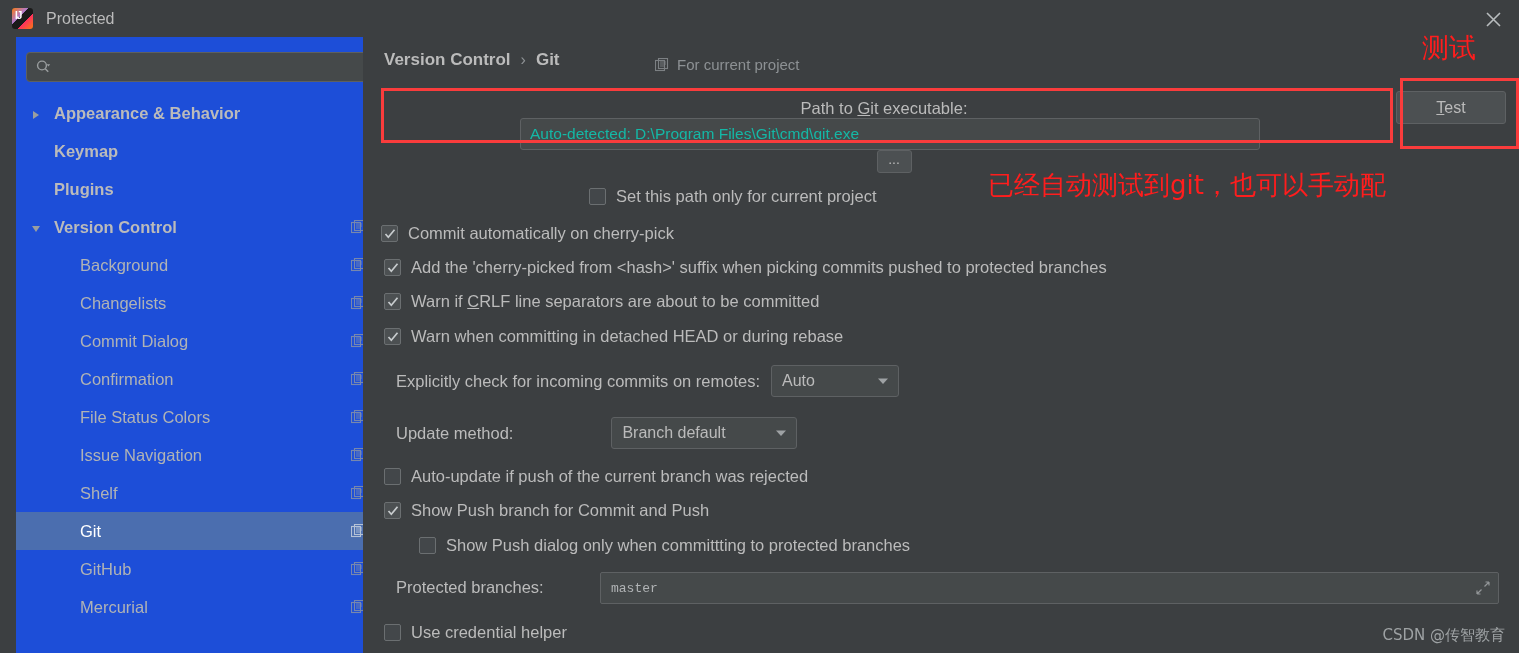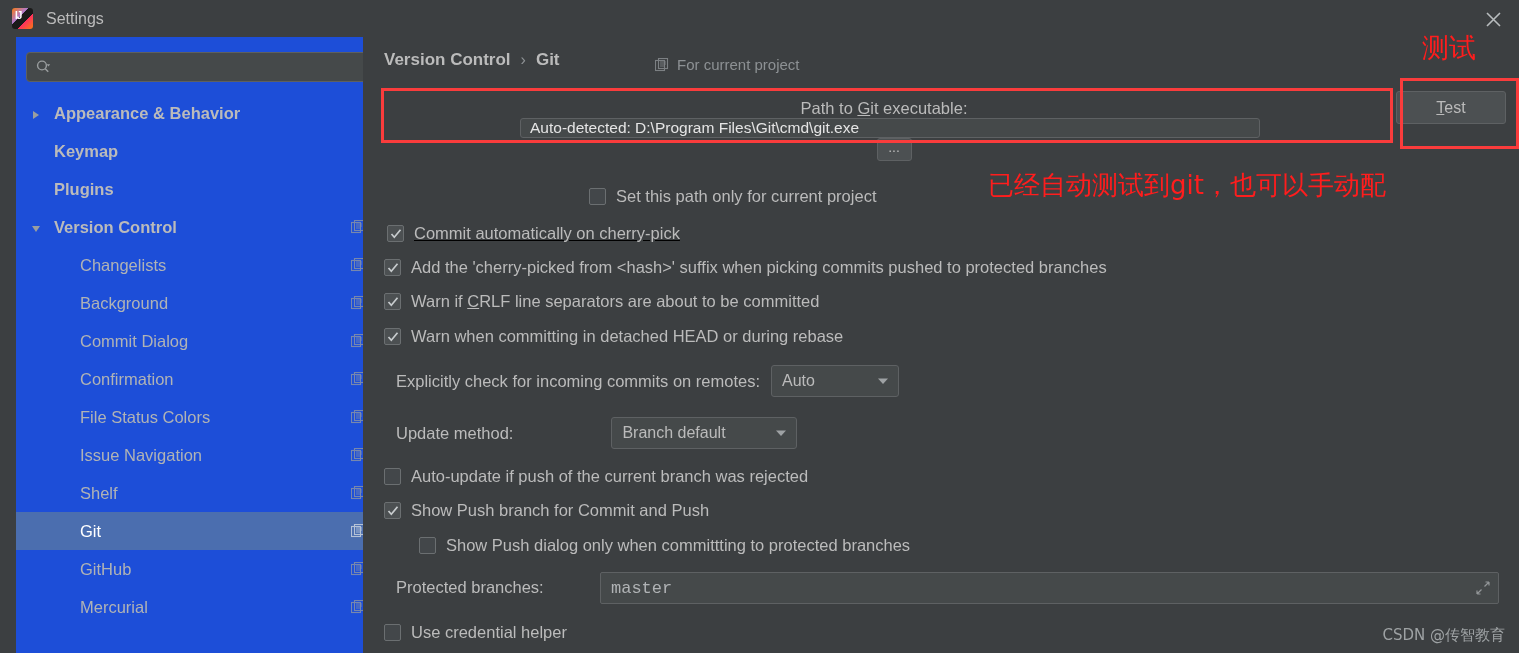--- a/index.html
+++ b/index.html
@@ -151,23 +151,23 @@
     font-size: 16.5px; color: #bbbbbb;
     white-space: nowrap;
     margin-right: 12px;
   }
   .path-label u { text-decoration: underline; }
   .path-field {
     width: 740px; height: 32px;
     background: #45494a;
     border: 1px solid #5e6163;
     border-radius: 3px;
-    color: #e5e5e5;
+    color: #14b8a6;
     font-size: 15.5px;
-    padding: 0 9px;
+    padding: 6px 9px;
     display: flex; align-items: center;
     outline: none;
     font-family: "Liberation Sans", sans-serif;
   }
   .browse-btn {
     margin-left: 8px;
     width: 35px; height: 32px;
     background: #4c5052;
     border: 1px solid #5e6163;
     border-radius: 3px;
@@ -230,21 +230,21 @@
     width: 30px; display: flex; align-items: center; justify-content: center;
   }
   .branch-field {
     position: absolute; left: 237px; top: 535px;
     width: 899px; height: 32px;
     background: #45494a;
     border: 1px solid #5e6163;
     border-radius: 2px;
     color: #b0b3b5;
     font-family: "Liberation Mono", monospace;
-    font-size: 17px;
+    font-size: 13px;
     display: flex; align-items: center;
     padding: 0 10px;
   }
   .expand-icon {
     position: absolute; right: 8px; top: 50%;
     transform: translateY(-50%);
     width: 14px; height: 14px; opacity: .8;
     cursor: pointer;
   }
 
@@ -257,21 +257,21 @@
 </style>
 </head>
 <body>
 
 <div id="app">
 
   <div class="titlebar">
     <div class="ij-logo">
       <span class="ij-letters">IJ</span>
     </div>
-    <div class="title-text">Settings</div>
+    <div class="title-text">Protected</div>
     <div class="close-btn">
       <svg width="17" height="17" viewBox="0 0 17 17" aria-hidden="true">
         <path d="M2 2 L15 15 M15 2 L2 15" stroke="#b8bcbe" stroke-width="1.6" fill="none"></path>
       </svg>
     </div>
   </div>
 
   <div class="sidebar">
     <div class="search-wrap">
       <span class="search-icon-box">
@@ -313,32 +313,32 @@
         <span class="copy-badge">
           <svg width="14" height="14" viewBox="0 0 14 14">
               <rect x="0.5" y="2.5" width="9" height="10" stroke="#9a9e9f" stroke-width="1.1" fill="none"></rect>
               <rect x="3.5" y="0.5" width="9" height="10" stroke="#9a9e9f" stroke-width="1.1" fill="none"></rect>
               <path d="M5 4 H11 M5 6 H11 M5 8 H9" stroke="#9a9e9f" stroke-width="0.9"></path>
             </svg>
         </span>
       </div>
 
       <div class="tree-item child">
+        <span class="lbl">Background</span>
+        <span class="copy-badge">
+          <svg width="14" height="14" viewBox="0 0 14 14">
+              <rect x="0.5" y="2.5" width="9" height="10" stroke="#9a9e9f" stroke-width="1.1" fill="none"></rect>
+              <rect x="3.5" y="0.5" width="9" height="10" stroke="#9a9e9f" stroke-width="1.1" fill="none"></rect>
+              <path d="M5 4 H11 M5 6 H11 M5 8 H9" stroke="#9a9e9f" stroke-width="0.9"></path>
+            </svg>
+        </span>
+      </div>
+
+      <div class="tree-item child">
         <span class="lbl">Changelists</span>
-        <span class="copy-badge">
-          <svg width="14" height="14" viewBox="0 0 14 14">
-              <rect x="0.5" y="2.5" width="9" height="10" stroke="#9a9e9f" stroke-width="1.1" fill="none"></rect>
-              <rect x="3.5" y="0.5" width="9" height="10" stroke="#9a9e9f" stroke-width="1.1" fill="none"></rect>
-              <path d="M5 4 H11 M5 6 H11 M5 8 H9" stroke="#9a9e9f" stroke-width="0.9"></path>
-            </svg>
-        </span>
-      </div>
-
-      <div class="tree-item child">
-        <span class="lbl">Background</span>
         <span class="copy-badge">
           <svg width="14" height="14" viewBox="0 0 14 14">
               <rect x="0.5" y="2.5" width="9" height="10" stroke="#9a9e9f" stroke-width="1.1" fill="none"></rect>
               <rect x="3.5" y="0.5" width="9" height="10" stroke="#9a9e9f" stroke-width="1.1" fill="none"></rect>
               <path d="M5 4 H11 M5 6 H11 M5 8 H9" stroke="#9a9e9f" stroke-width="0.9"></path>
             </svg>
         </span>
       </div>
 
       <div class="tree-item child">
@@ -461,21 +461,21 @@
 
     <div class="test-btn">
       <span><u>T</u><span>est</span></span>
     </div>
 
     <div class="opt-row" style="left:226px; top:150px;">
       <span class="cb unchecked"></span>
       <span class="opt-label">Set this path only for current project</span>
     </div>
 
-    <div class="opt-row" style="left:24px; top:187px;text-decoration:underline;">
+    <div class="opt-row" style="left:18px; top:187px;">
       <span class="cb">
         <svg width="12" height="12" viewBox="0 0 12 12">
             <path d="M1.5 6 L4.3 9.2 L10.5 1.8" stroke="#c8ccce" stroke-width="1.7" fill="none"></path>
           </svg>
       </span>
       <span class="opt-label">Commit automatically on cherry-pick</span>
     </div>
 
     <div class="opt-row" style="left:21px; top:221px;">
       <span class="cb">

